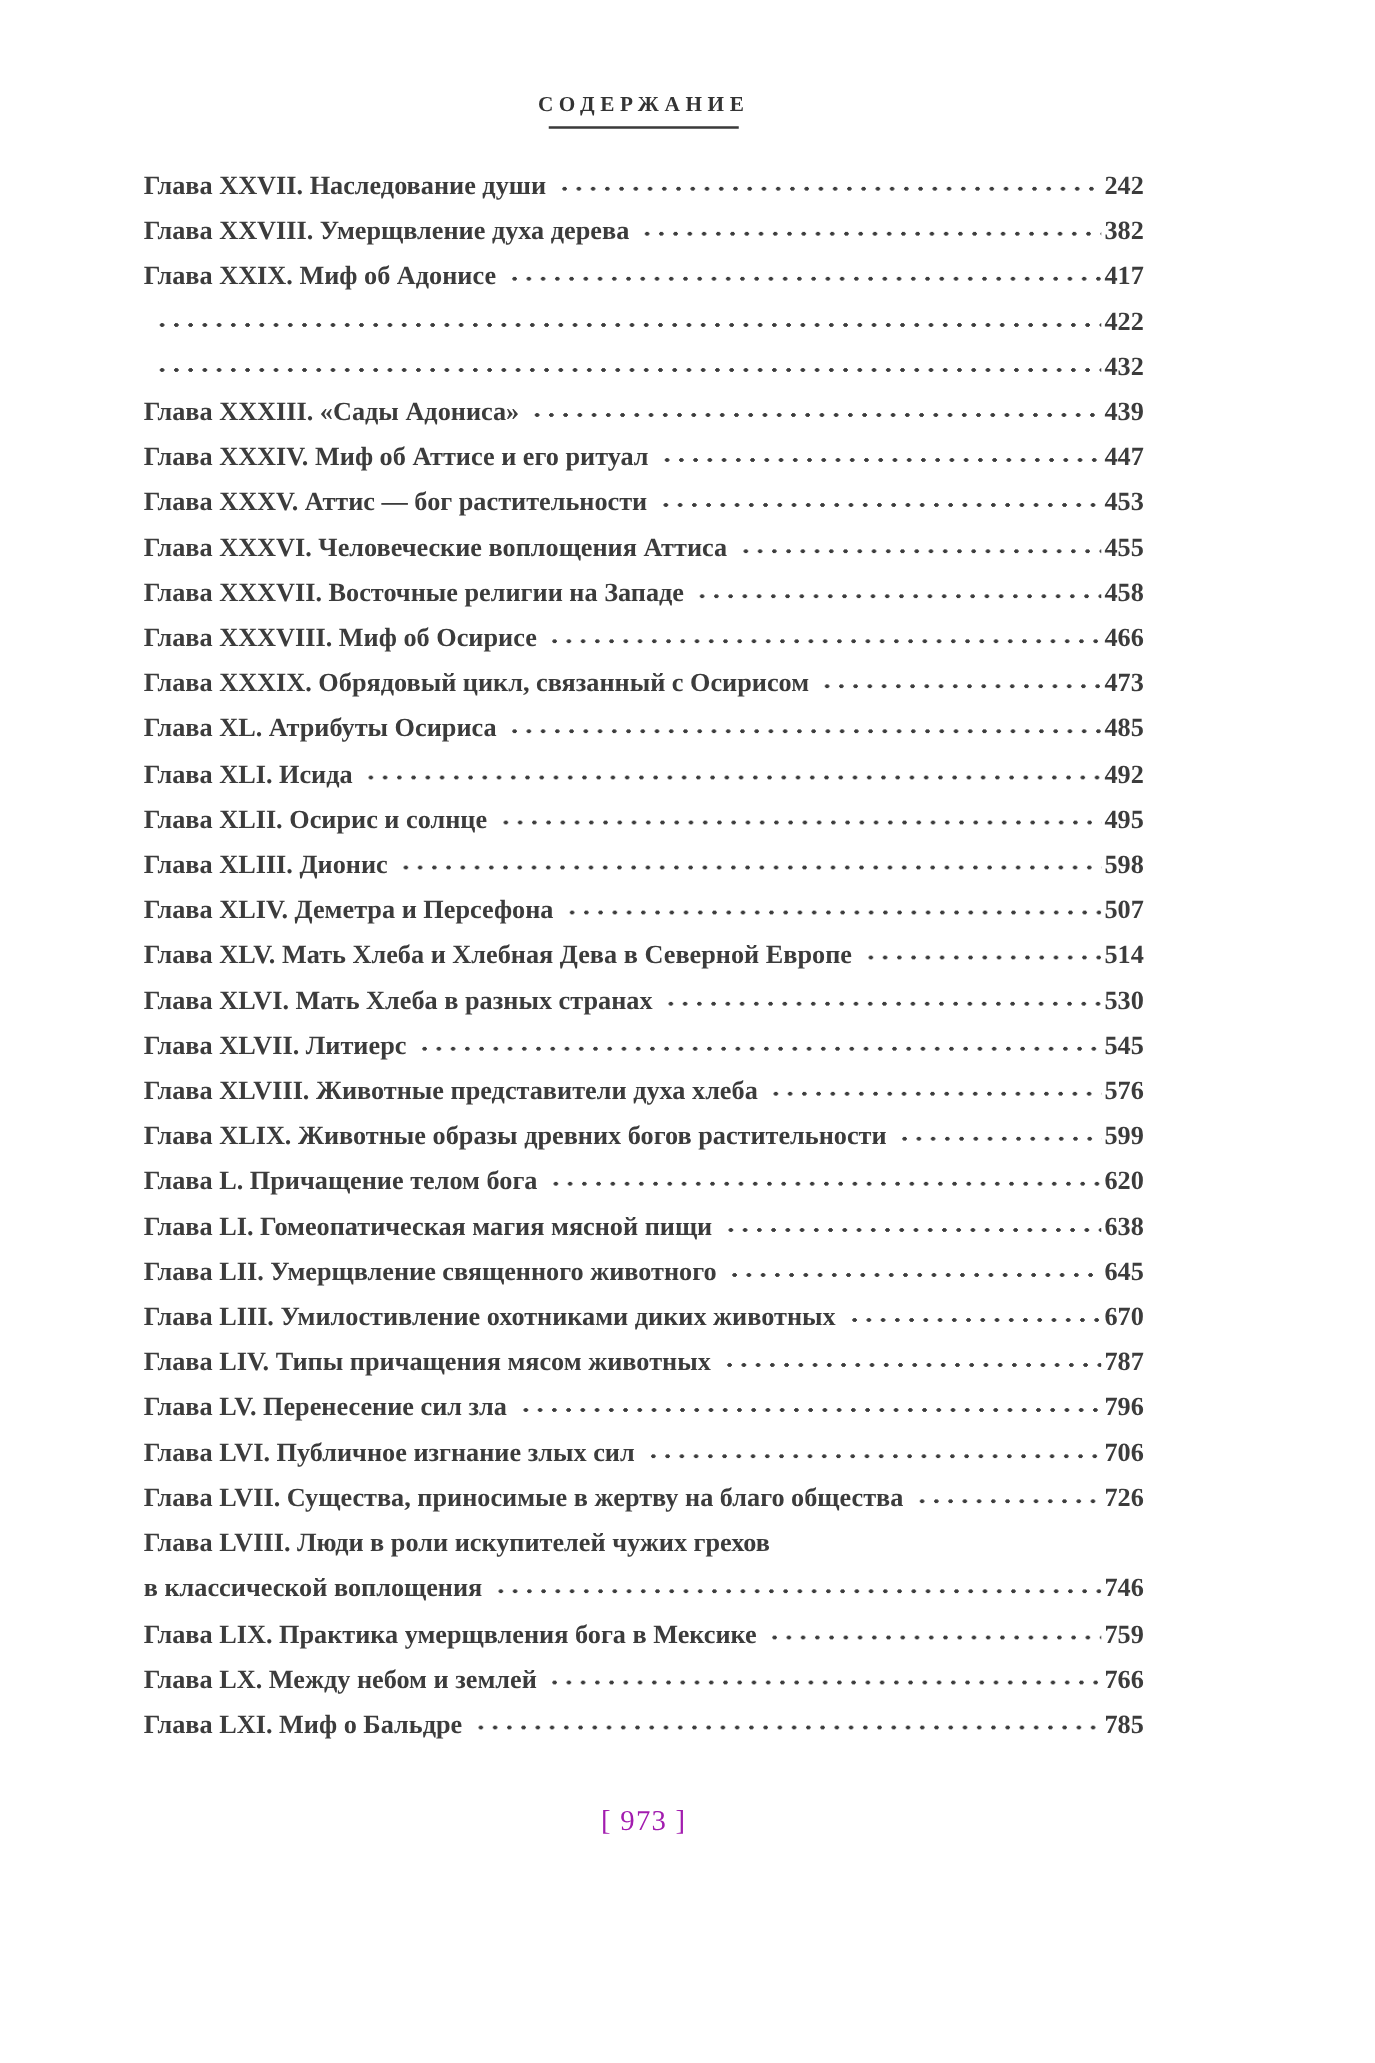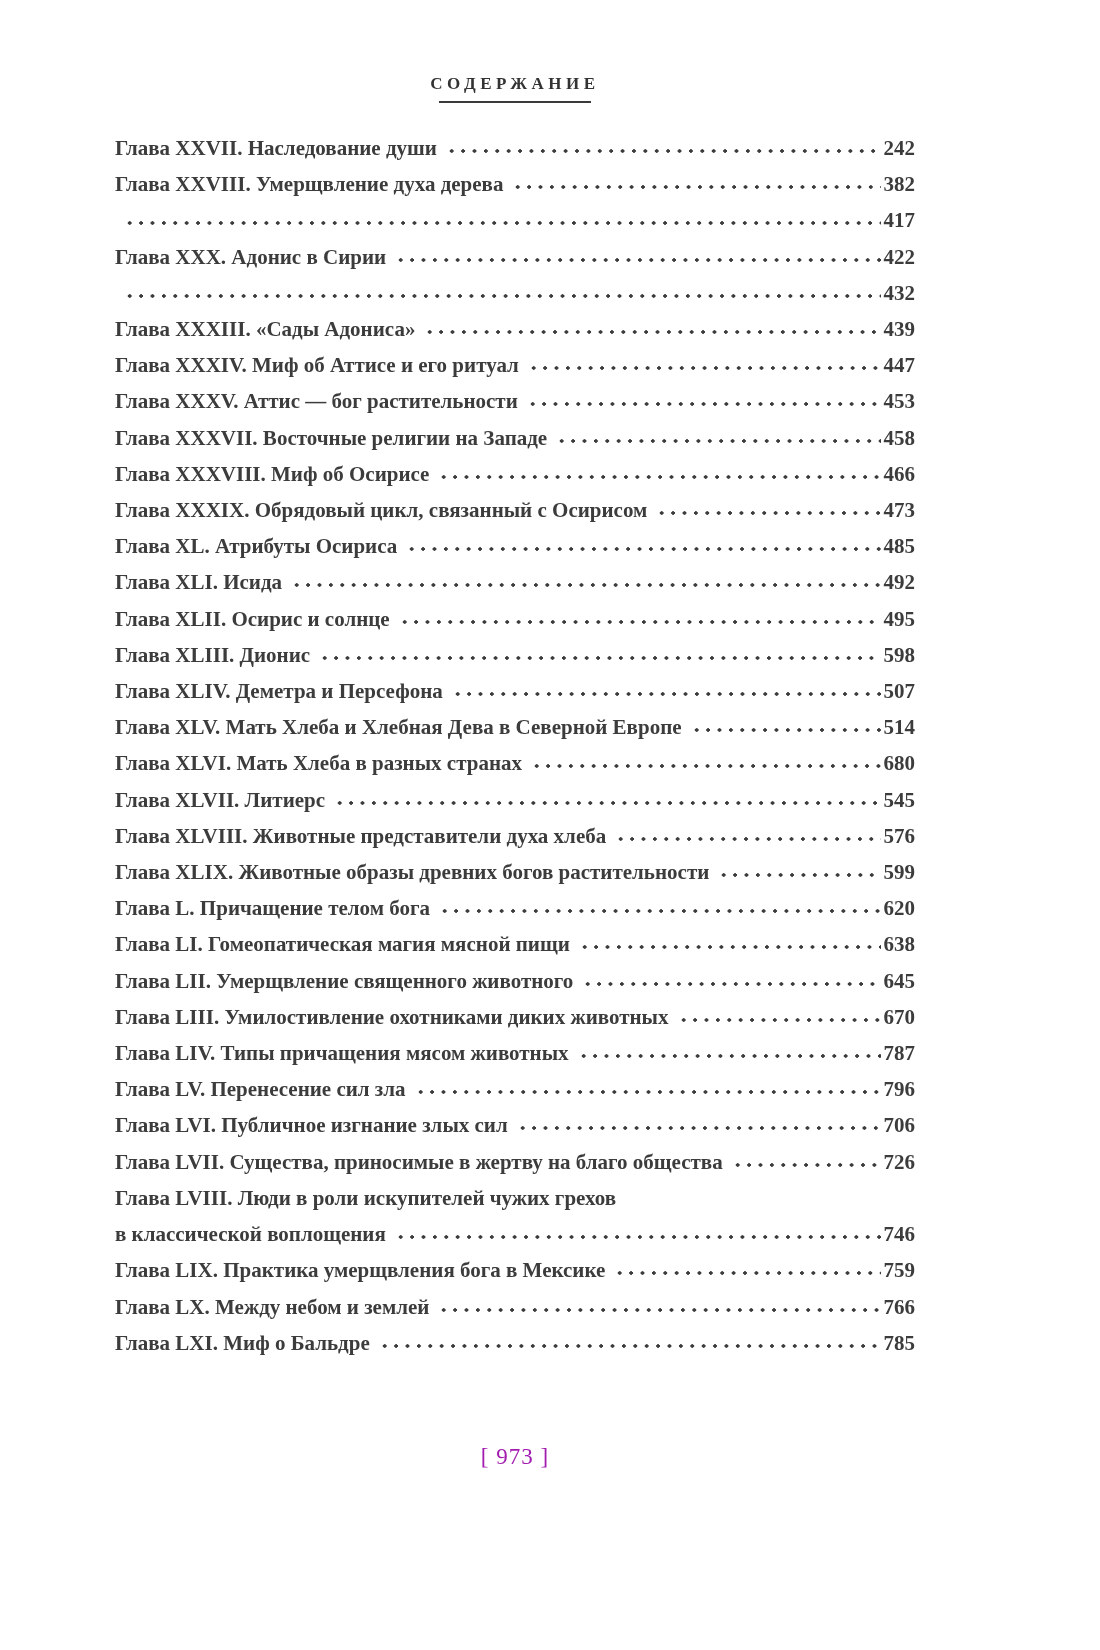--- a/index.html
+++ b/index.html
@@ -98,27 +98,27 @@
       </div>
       <div>
         <div class="toc-line">
           <span class="toc-title">Глава XXVIII. Умерщвление духа дерева</span>
           <span class="toc-leader"></span>
           <span class="toc-page">382</span>
         </div>
       </div>
       <div>
         <div class="toc-line">
+          <span class="toc-title">Глава XXIX. Миф об Адонисе</span>
           <span class="toc-leader"></span>
           <span class="toc-page">417</span>
         </div>
       </div>
       <div>
         <div class="toc-line">
-          <span class="toc-title">Глава XXX. Адонис в Сирии</span>
           <span class="toc-leader"></span>
           <span class="toc-page">422</span>
         </div>
       </div>
       <div>
         <div class="toc-line">
           <span class="toc-leader"></span>
           <span class="toc-page">432</span>
         </div>
       </div>
@@ -138,20 +138,27 @@
       </div>
       <div>
         <div class="toc-line">
           <span class="toc-title">Глава XXXV. Аттис — бог растительности</span>
           <span class="toc-leader"></span>
           <span class="toc-page">453</span>
         </div>
       </div>
       <div>
         <div class="toc-line">
+          <span class="toc-title">Глава XXXVI. Человеческие воплощения Аттиса</span>
+          <span class="toc-leader"></span>
+          <span class="toc-page">455</span>
+        </div>
+      </div>
+      <div>
+        <div class="toc-line">
           <span class="toc-title">Глава XXXVII. Восточные религии на Западе</span>
           <span class="toc-leader"></span>
           <span class="toc-page">458</span>
         </div>
       </div>
       <div>
         <div class="toc-line">
           <span class="toc-title">Глава XXXVIII. Миф об Осирисе</span>
           <span class="toc-leader"></span>
           <span class="toc-page">466</span>
@@ -203,21 +210,21 @@
         <div class="toc-line">
           <span class="toc-title">Глава XLV. Мать Хлеба и Хлебная Дева в Северной Европе</span>
           <span class="toc-leader"></span>
           <span class="toc-page">514</span>
         </div>
       </div>
       <div>
         <div class="toc-line">
           <span class="toc-title">Глава XLVI. Мать Хлеба в разных странах</span>
           <span class="toc-leader"></span>
-          <span class="toc-page">680</span>
+          <span class="toc-page">530</span>
         </div>
       </div>
       <div>
         <div class="toc-line">
           <span class="toc-title">Глава XLVII. Литиерс</span>
           <span class="toc-leader"></span>
           <span class="toc-page">545</span>
         </div>
       </div>
       <div>

